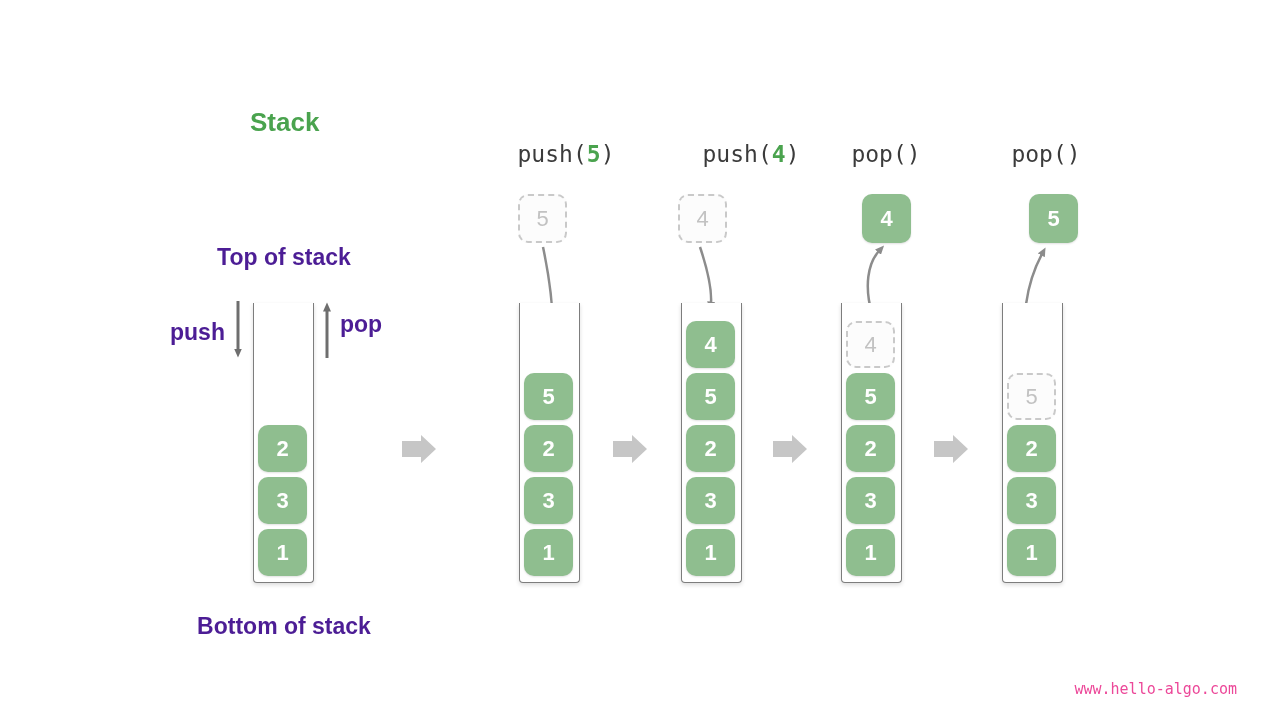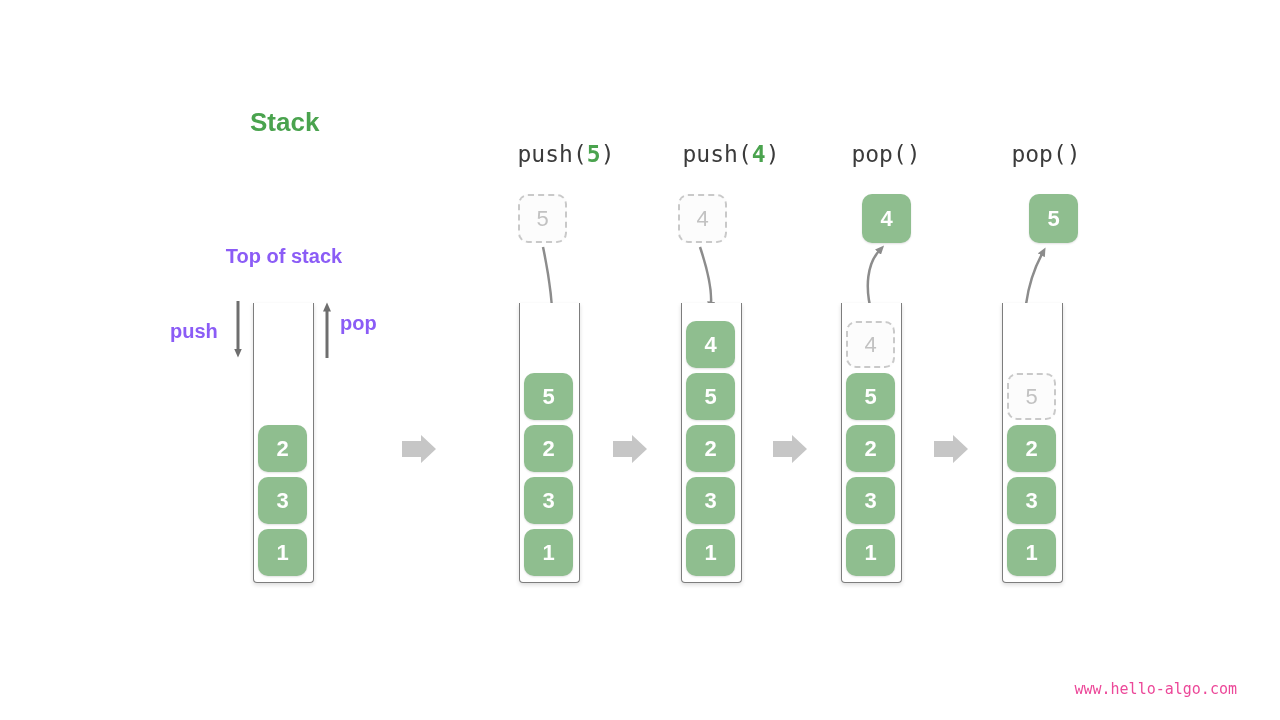--- a/index.html
+++ b/index.html
@@ -17,23 +17,23 @@
   }
   .abs { position: absolute; }
 
   .diagram-title {
     font-size: 26px;
     font-weight: bold;
     color: #4AA34E;
     line-height: 1.1;
   }
   .side-label {
-    font-size: 20px;
-    font-weight: bold;
-    color: #8b5cf6;
+    font-size: 23px;
+    font-weight: bold;
+    color: #4c1d95;
     line-height: 1.1;
     white-space: nowrap;
   }
   .centered { transform: translateX(-50%); }
 
   .op-label {
     font-family: "DejaVu Sans Mono", monospace;
     font-size: 23px;
     color: #3B3B3B;
     line-height: 1.15;
@@ -145,28 +145,29 @@
     <path fill="#c6c6c6" d="M-17,-8 L2,-8 L2,-14 L17,0 L2,14 L2,8 L-17,8 Z" transform="translate(419,449)"></path>
     <path fill="#c6c6c6" d="M-17,-8 L2,-8 L2,-14 L17,0 L2,14 L2,8 L-17,8 Z" transform="translate(630,449)"></path>
     <path fill="#c6c6c6" d="M-17,-8 L2,-8 L2,-14 L17,0 L2,14 L2,8 L-17,8 Z" transform="translate(790,449)"></path>
     <path fill="#c6c6c6" d="M-17,-8 L2,-8 L2,-14 L17,0 L2,14 L2,8 L-17,8 Z" transform="translate(951,449)"></path>
   </svg>
 
   <div class="abs diagram-title" style="left:250px; top:108px;">Stack</div>
 
   <div class="abs side-label centered" style="left:284px; top:245px;">Top of stack</div>
 
+  <div class="abs side-label centered" style="left:284px; top:614px;">Bottom of stack</div>
 
   <div class="abs side-label" style="left:170px; top:320px;">push</div>
 
   <div class="abs side-label" style="left:340px; top:312px;">pop</div>
 
   <div id="ops">
       <div class="abs op-label" style="left: 566px; top: 141px;"><span class="pre">push(</span><span class="arg">5</span><span class="post">)</span></div>
-      <div class="abs op-label" style="left: 731px; top: 141px;"><span class="pre">push(</span><span class="arg">4</span><span class="post">)</span></div>
+      <div class="abs op-label" style="left: 751px; top: 141px;"><span class="pre">push(</span><span class="arg">4</span><span class="post">)</span></div>
       <div class="abs op-label" style="left: 886px; top: 141px;"><span class="pre">pop()</span></div>
       <div class="abs op-label" style="left: 1046px; top: 141px;"><span class="pre">pop()</span></div>
     </div>
   <div id="floats">
       <div class="float-box ghost" style="left: 518px;">5</div>
       <div class="float-box ghost" style="left: 678px;">4</div>
       <div class="float-box solid" style="left: 862px;">4</div>
       <div class="float-box solid" style="left: 1029px;">5</div>
     </div>
   <div id="stacks">

